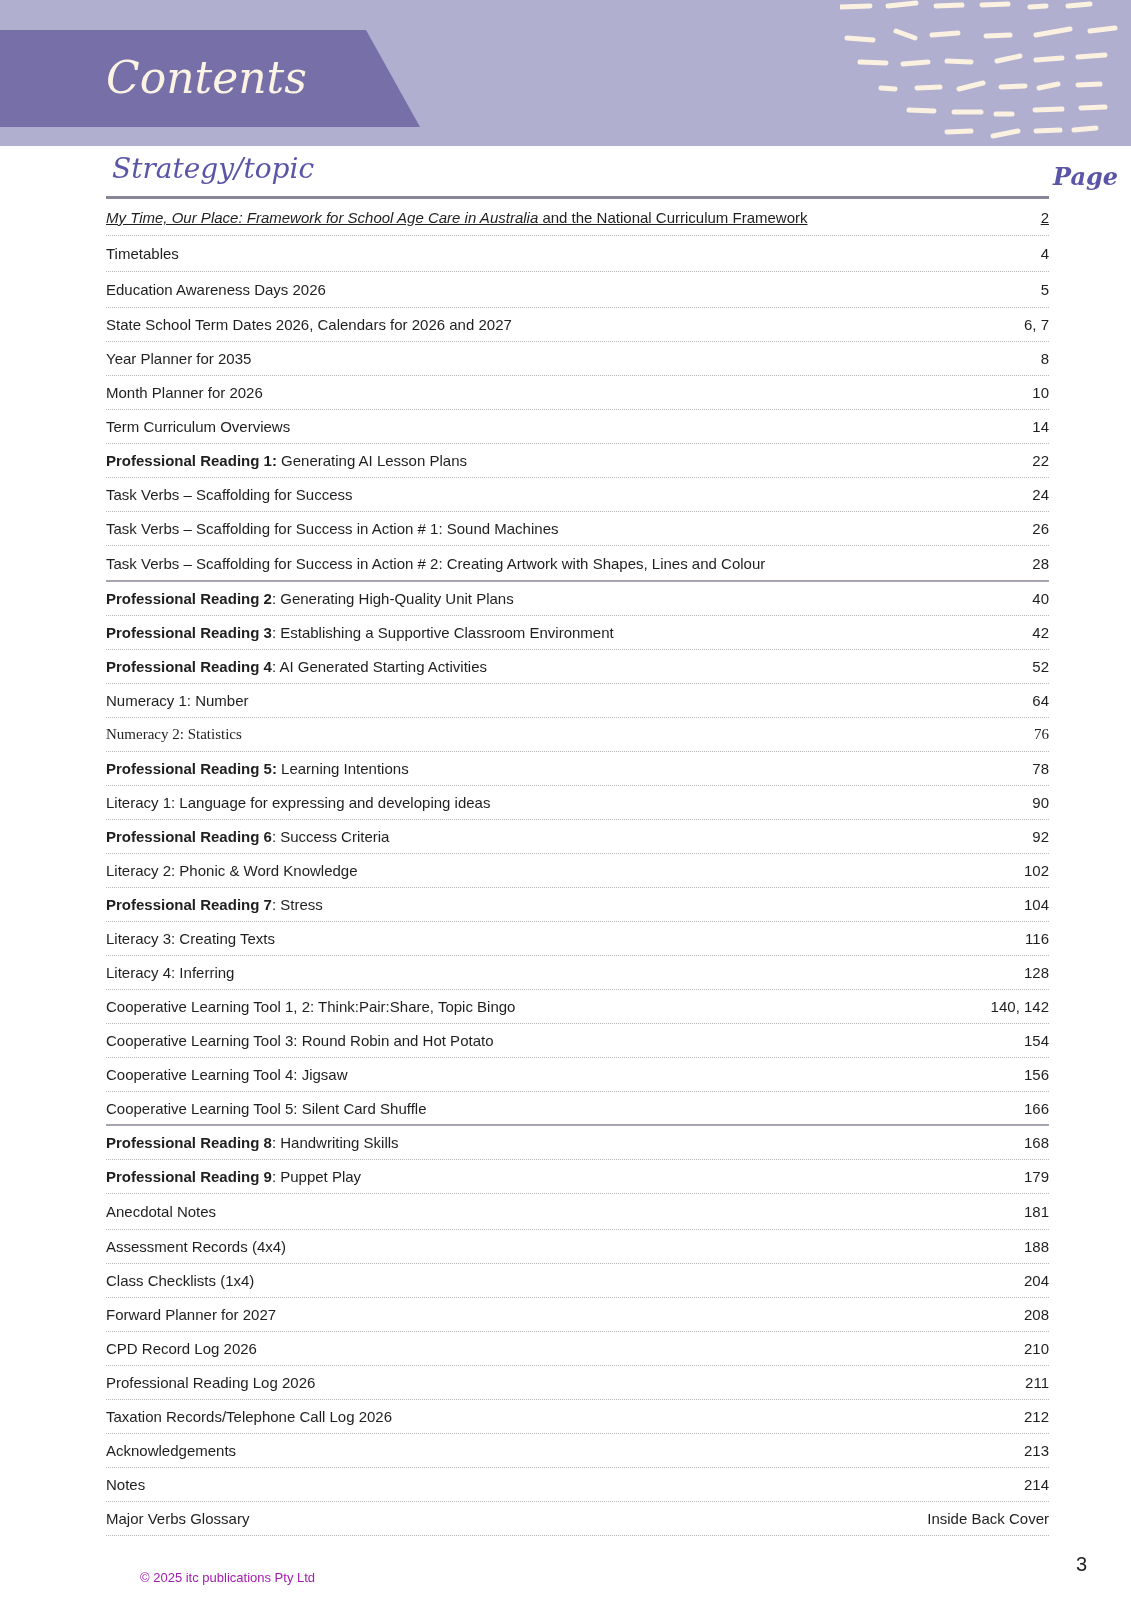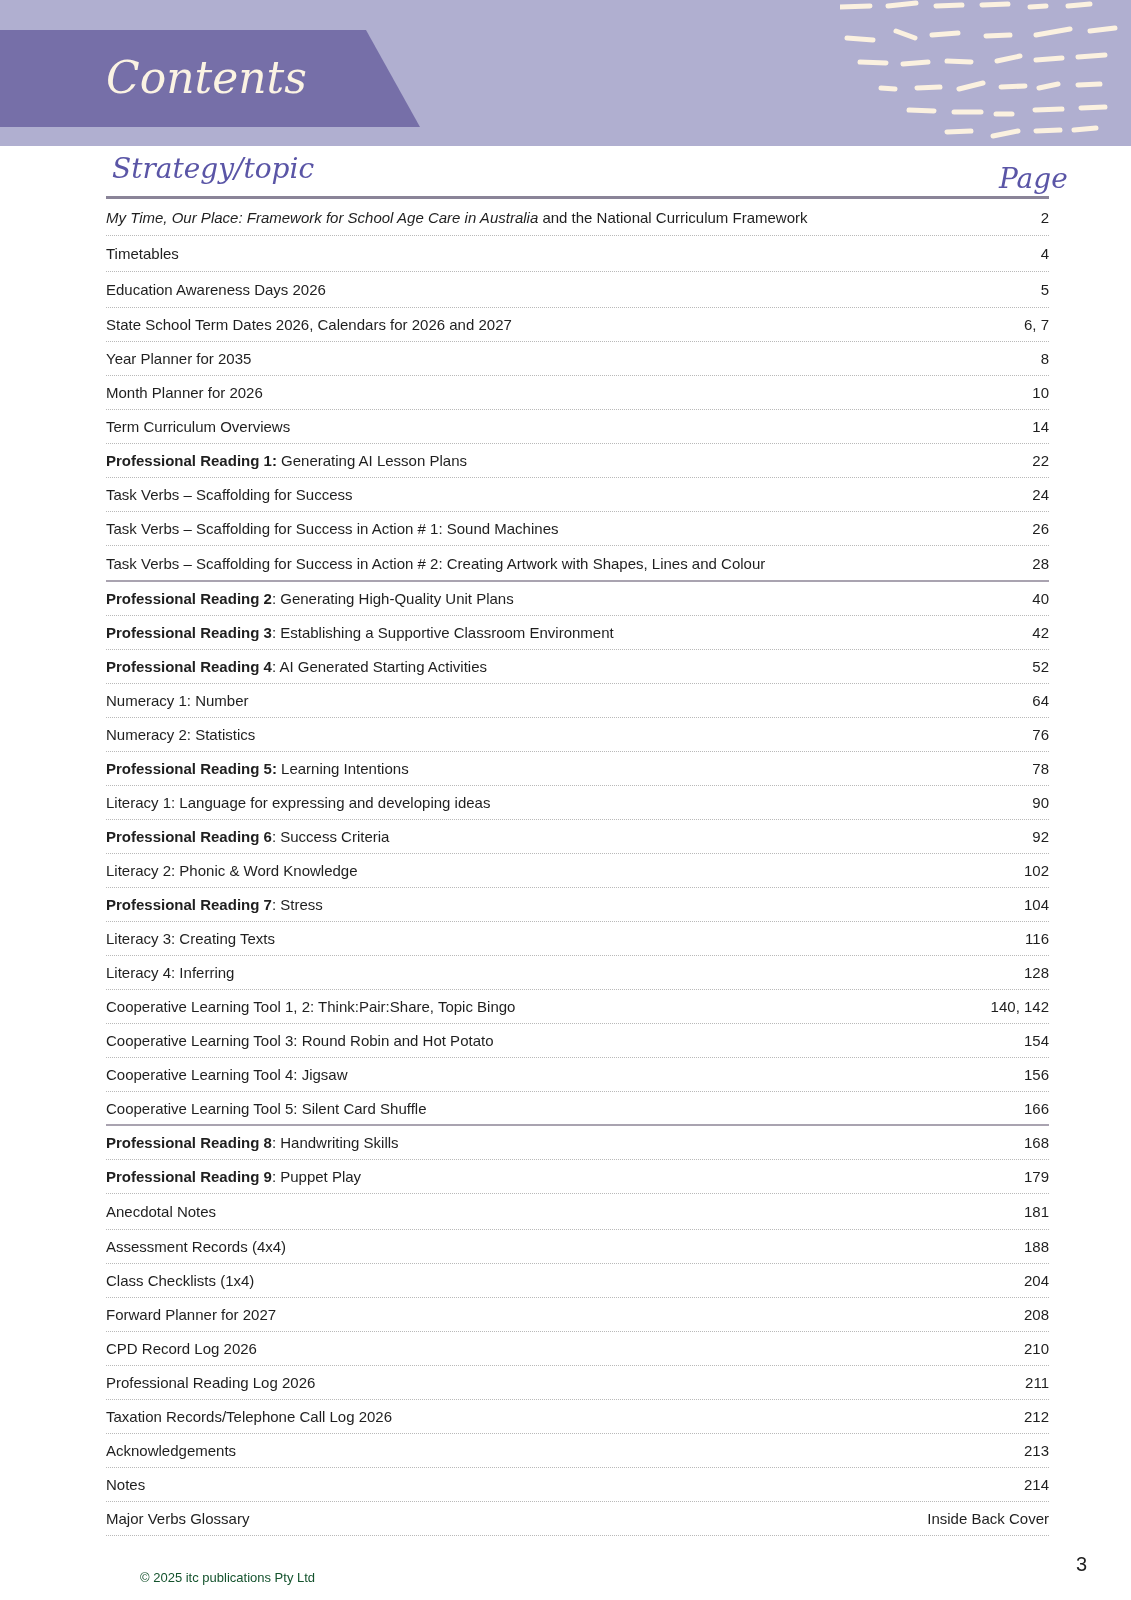--- a/index.html
+++ b/index.html
@@ -24,37 +24,37 @@
     font-size: 44px; color: #fbf3e3; letter-spacing: 0px;
     margin: 0; font-weight: normal;
   }
   .dashes { position: absolute; left: 840px; top: 0; width: 291px; height: 146px; }
   .col-head {
     position: absolute; top: 152px;
     font-family: "DejaVu Serif", serif; font-style: italic;
     color: #5a55a6; font-size: 28px;
   }
   .col-head.left { left: 112px; }
-  .col-head.right { left: 999px; top: 162px; font-size: 28px; }
+  .col-head.right { left: 1053px; top: 162px; font-size: 24px; font-weight: bold; }
   .head-rule {
     position: absolute; left: 106px; top: 196px; width: 943px; height: 3px;
     background: #8a8498;
   }
   .toc { position: absolute; left: 106px; top: 200px; width: 943px; }
   .row {
     display: flex; justify-content: space-between; align-items: center;
     border-bottom: 1px dotted #b9b9b9; font-size: 15px;
     box-sizing: border-box;
   }
   .row.solid { border-bottom: 2px solid #a9a3b0; }
   .row .t b { font-weight: bold; }
   .row .t i { font-style: italic; }
   .row .p { text-align: right; white-space: nowrap; }
   .footer-copy {
-    position: absolute; left: 140px; top: 1570px; font-size: 13px; color: #14532d;
+    position: absolute; left: 140px; top: 1570px; font-size: 13px; color: #a21caf;
   }
   .page-num {
     position: absolute; left: 1076px; top: 1553px; font-size: 20px; color: #222;
   }
 </style>
 </head>
 <body>
 
 <div class="header-band"></div>
 <div class="title-banner"></div>
@@ -96,21 +96,21 @@
       <line x1="196" y1="131" x2="220" y2="130"></line>
       <line x1="234" y1="130" x2="256" y2="128"></line>
   </g>
 </svg>
 
 <div class="col-head left">Strategy/topic</div>
 <div class="col-head right">Page</div>
 <div class="head-rule"></div>
 
 <div class="toc" id="toc">
-    <div class="row" style="height: 36px;">
+    <div class="row" style="height: 36px; text-decoration: underline;">
       <span class="t"><i>My Time, Our Place: Framework for School Age Care in Australia</i><span> and the National Curriculum Framework</span></span>
       <span class="p">2</span>
     </div>
     <div class="row" style="height: 36px;">
       <span class="t"><span>Timetables</span></span>
       <span class="p">4</span>
     </div>
     <div class="row" style="height: 36px;">
       <span class="t"><span>Education Awareness Days 2026</span></span>
       <span class="p">5</span>
@@ -156,21 +156,21 @@
       <span class="p">42</span>
     </div>
     <div class="row" style="height: 34px;">
       <span class="t"><b>Professional Reading 4</b><span>: AI Generated Starting Activities</span></span>
       <span class="p">52</span>
     </div>
     <div class="row" style="height: 34px;">
       <span class="t"><span>Numeracy 1: Number</span></span>
       <span class="p">64</span>
     </div>
-    <div class="row" style="height: 34px;">
+    <div class="row" style="height: 34px; font-family: Liberation Serif, serif;">
       <span class="t"><span>Numeracy 2: Statistics</span></span>
       <span class="p">76</span>
     </div>
     <div class="row" style="height: 34px;">
       <span class="t"><b>Professional Reading 5:</b><span> Learning Intentions</span></span>
       <span class="p">78</span>
     </div>
     <div class="row" style="height: 34px;">
       <span class="t"><span>Literacy 1: Language for expressing and developing ideas</span></span>
       <span class="p">90</span>

